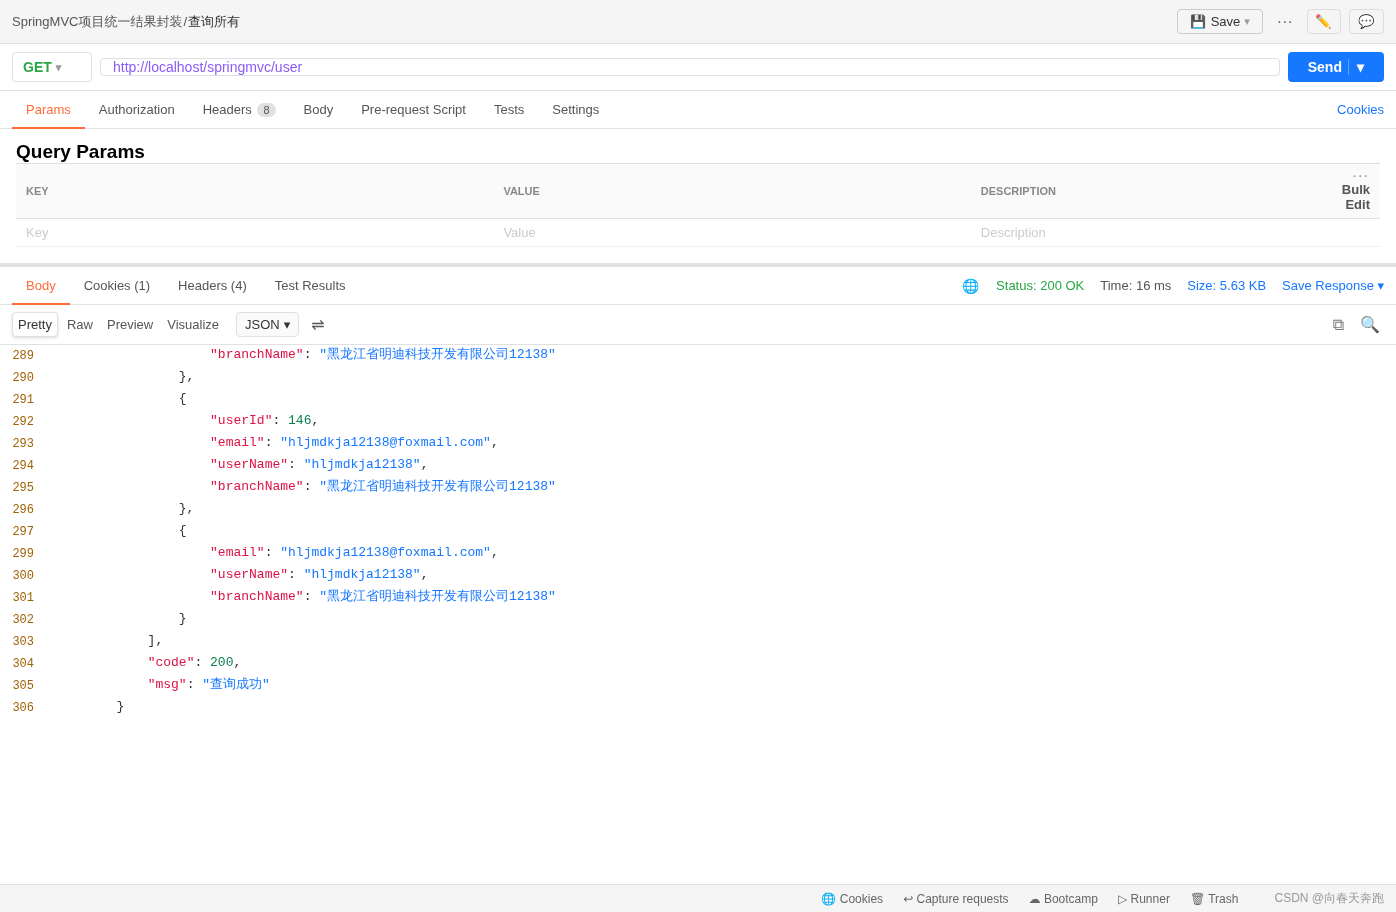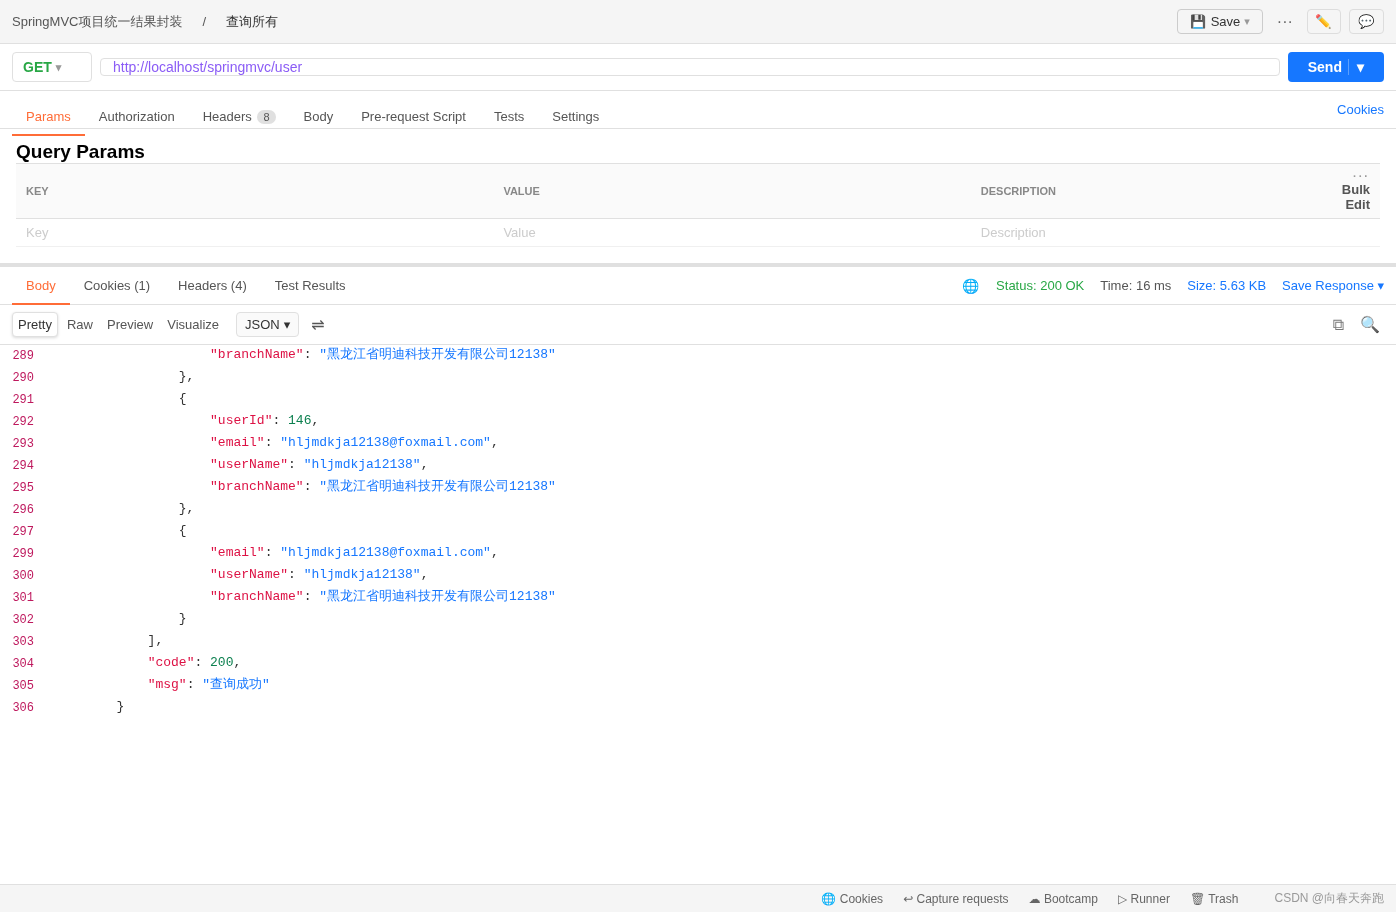--- a/index.html
+++ b/index.html
@@ -2,38 +2,38 @@
 <html><head>
   <meta charset="utf-8">
   <style>
     * { box-sizing: border-box; margin: 0; padding: 0; }
     body { font-family: -apple-system, BlinkMacSystemFont, 'Segoe UI', sans-serif; font-size: 13px; background: #fff; color: #333; height: 912px; overflow: hidden; }
 
     
     .top-bar {
       display: flex; align-items: center; padding: 6px 12px; background: #f5f5f5; border-bottom: 1px solid #e0e0e0; height: 44px;
     }
-    .breadcrumb { display: flex; align-items: center; gap: 20px; flex: 1; font-size: 13px; color: #555; }
+    .breadcrumb { display: flex; align-items: center; gap: 1px; flex: 1; font-size: 13px; color: #555; }
     .breadcrumb-current { color: #333; font-weight: 500; }
     .top-bar-actions { display: flex; align-items: center; gap: 8px; }
     .btn-save { background: none; border: 1px solid #ccc; border-radius: 4px; padding: 4px 12px; font-size: 13px; cursor: pointer; display: flex; align-items: center; gap: 4px; color: #333; }
     .btn-dots { background: none; border: none; cursor: pointer; font-size: 16px; color: #666; padding: 4px 6px; }
     .btn-icon { background: none; border: 1px solid #ddd; border-radius: 4px; padding: 4px 8px; cursor: pointer; color: #666; }
 
     
     .url-bar { display: flex; align-items: center; padding: 8px 12px; gap: 8px; border-bottom: 1px solid #e0e0e0; background: #fff; }
     .method-select { border: 1px solid #e0e0e0; border-radius: 4px; padding: 6px 10px; font-size: 14px; font-weight: 600; color: #28a745; background: #fff; cursor: pointer; display: flex; align-items: center; gap: 4px; min-width: 80px; }
     .method-select .chevron { color: #999; font-size: 11px; }
     .url-input { flex: 1; border: 1px solid #e0e0e0; border-radius: 4px; padding: 0 12px; font-size: 14px; color: #8b5cf6; outline: none; }
     .btn-send { background: #1677ff; color: #fff; border: none; border-radius: 4px; padding: 7px 20px; font-size: 14px; font-weight: 600; cursor: pointer; display: flex; align-items: center; gap: 6px; }
     .btn-send-chevron { border-left: 1px solid rgba(255,255,255,0.3); padding-left: 8px; }
 
     
     .tabs { display: flex; align-items: center; border-bottom: 1px solid #e0e0e0; padding: 0 12px; background: #fff; }
-    .tab { padding: 10px 14px; font-size: 13px; cursor: pointer; color: #555; border-bottom: 2px solid transparent; position: relative; top: 8px; }
+    .tab { padding: 10px 14px; font-size: 13px; cursor: pointer; color: #555; border-bottom: 2px solid transparent; position: relative; top: 1px; }
     .tab.active { color: #ff6c37; border-bottom: 2px solid #ff6c37; font-weight: 500; }
     .tab-badge { display: inline-block; background: #e0e0e0; border-radius: 8px; padding: 1px 6px; font-size: 11px; margin-left: 2px; color: #555; }
     .tab-cookies { margin-left: auto; color: #1677ff; cursor: pointer; }
 
     
     .params-section { padding: 12px 16px 8px; background: #fff; }
     .section-title { font-size: 19px; font-weight: 600; color: #000000; }
 
     
     .params-table { width: 100%; border-collapse: collapse; }
@@ -61,21 +61,21 @@
     .view-btn { padding: 4px 5px; font-size: 13px; border-radius: 4px; cursor: pointer; border: none; background: none; color: #555; }
     .view-btn.active { background: #fff; box-shadow: 0 1px 3px rgba(0,0,0,0.15); color: #333; font-weight: 500; border: 1px solid #e0e0e0; }
     .format-select { border: 1px solid #e0e0e0; border-radius: 4px; padding: 4px 8px; font-size: 13px; color: #333; background: #fafafa; cursor: pointer; display: flex; align-items: center; gap: 4px; margin-left: 8px; }
     .filter-btn { margin-left: 8px; background: none; border: none; cursor: pointer; color: #555; font-size: 16px; }
     .body-actions { margin-left: auto; display: flex; gap: 8px; }
     .icon-btn { background: none; border: none; cursor: pointer; color: #777; font-size: 16px; padding: 4px; }
 
     
     .code-area { background: #fff; font-family: 'Courier New', monospace; font-size: 13px; line-height: 1.6; overflow-y: auto; height: 380px; }
     .code-line { display: flex; min-height: 22px; }
-    .line-num { width: 50px; text-align: right; padding-right: 16px; color: #be185d; user-select: none; font-size: 12px; flex-shrink: 0; padding-top: 2px; }
+    .line-num { width: 50px; text-align: right; padding-right: 16px; color: #a16207; user-select: none; font-size: 12px; flex-shrink: 0; padding-top: 2px; }
     .line-content { flex: 1; padding-left: 4px; white-space: pre; }
 
     .c-key { color: #d14; }
     .c-num { color: #0d8050; }
     .c-str { color: #1677ff; }
     .c-punc { color: #333; }
 
     
     .code-area::-webkit-scrollbar { width: 8px; }
     .code-area::-webkit-scrollbar-track { background: #f0f0f0; }

